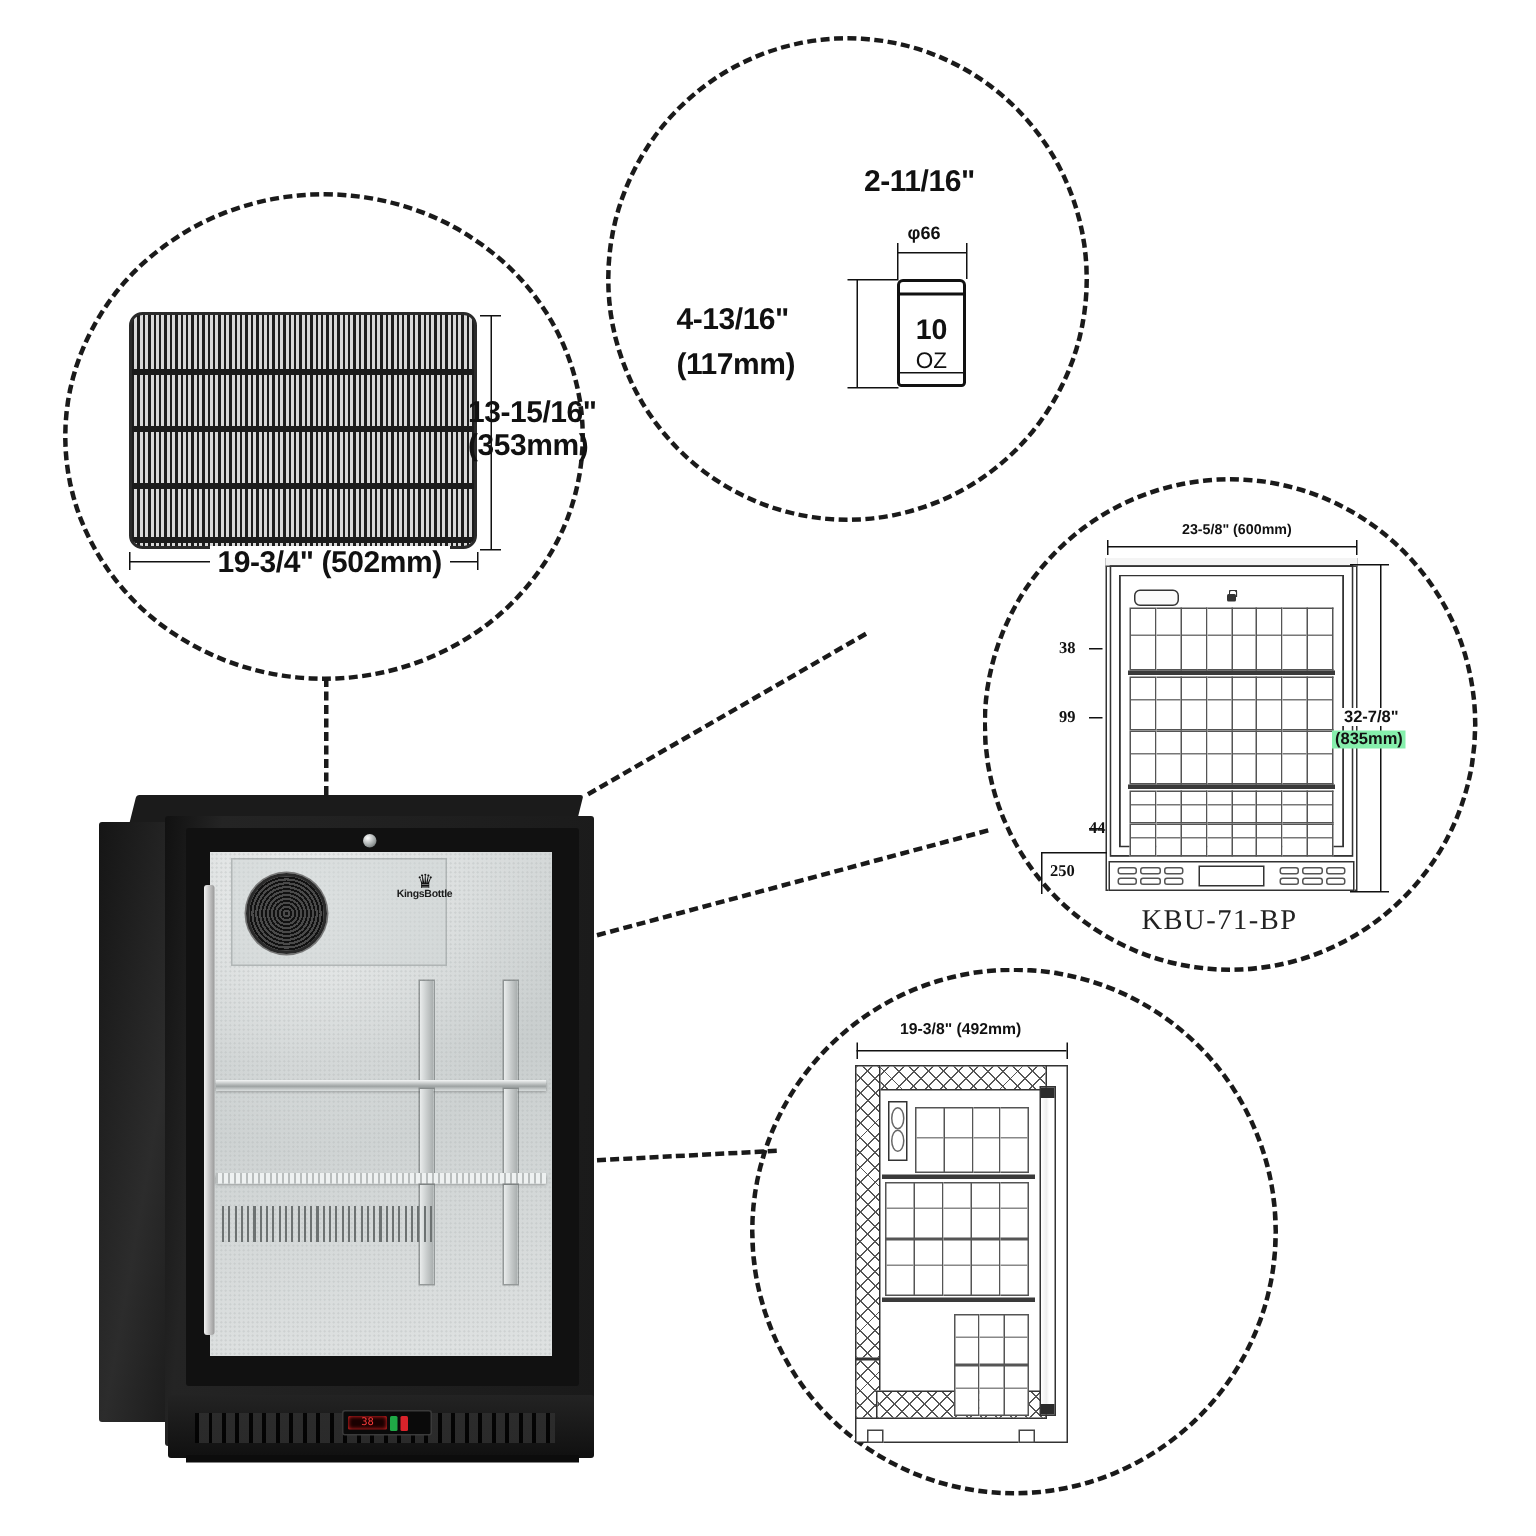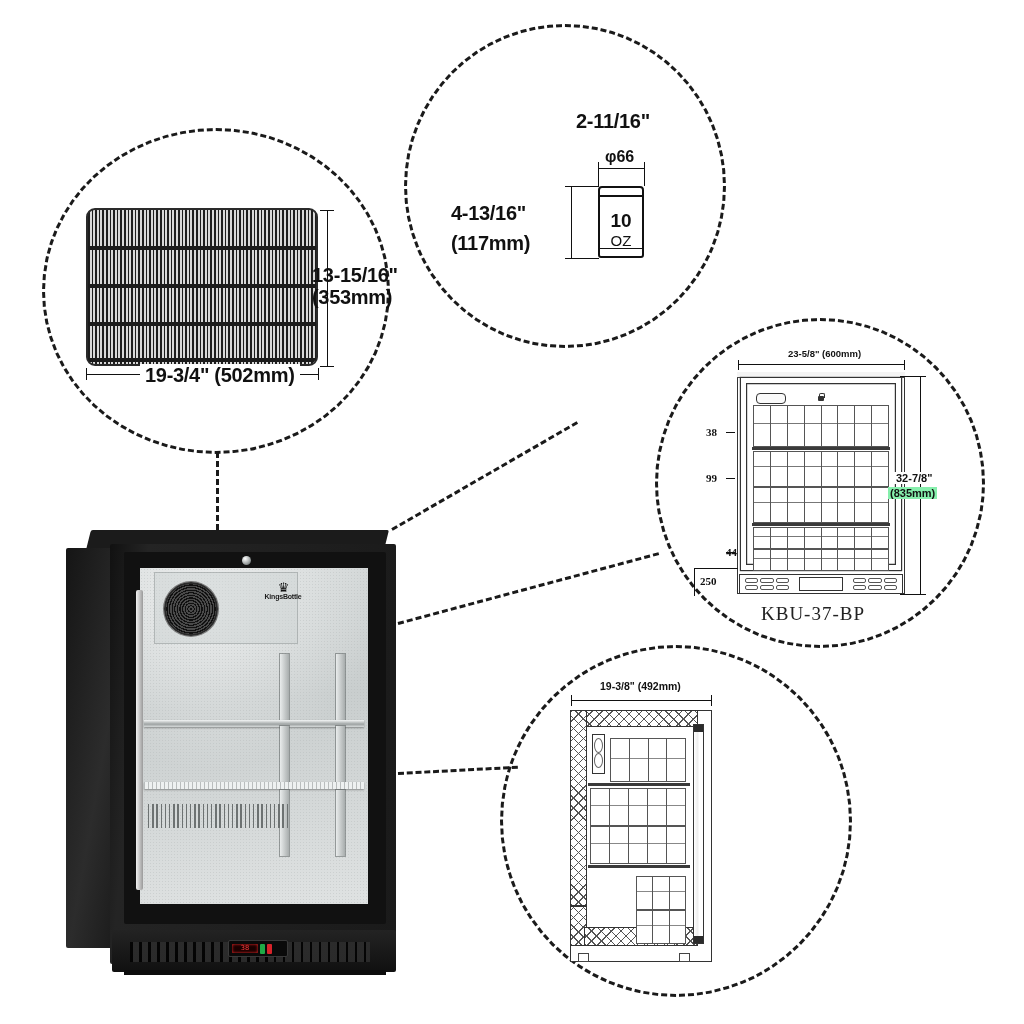--- a/index.html
+++ b/index.html
@@ -181,21 +181,21 @@
   <div id="can-body">
     <div class="can-txt" id="can-12">10</div>
     <div class="can-txt" id="can-oz">OZ</div>
   </div>
 
   <div class="dimtext dim-lg" style="left:576px;top:110px;">2-11/16"</div>
 
   <div class="ln lnh" style="left:598px;top:168px;width:46px;"></div>
   <div class="ln lnv" style="left:598px;top:162px;height:24px;"></div>
   <div class="ln lnv" style="left:644px;top:162px;height:24px;"></div>
-  <div class="dimtext dim-md" style="left:603px;top:148px;font-size:16px;background:#fff;padding:0 2px;">φ66</div>
+  <div class="dimtext dim-md" style="left:603px;top:148px;font-size:12px;background:#fff;padding:0 2px;">φ66</div>
 
   <div class="ln lnv" style="left:571px;top:186px;height:72px;"></div>
   <div class="ln lnh" style="left:565px;top:186px;width:34px;"></div>
   <div class="ln lnh" style="left:565px;top:258px;width:34px;"></div>
   <div class="dimtext dim-lg" style="left:451px;top:202px;">4-13/16"</div>
   <div class="dimtext dim-lg" style="left:451px;top:232px;">(117mm)</div>
 
   <div class="callout-circle" style="left:655px;top:318px;width:330px;height:330px;"></div>
 
   <div class="dimtext dim-sm" style="left:785px;top:348px;background:#fff;padding:0 3px;">23-5/8" (600mm)</div>
@@ -300,21 +300,21 @@
   <div class="ln lnh" style="left:694px;top:568px;width:44px;"></div>
   <div class="ln lnv" style="left:694px;top:568px;height:28px;"></div>
   <div class="dimtext tick-lbl" style="left:700px;top:575px;">250</div>
 
   <div class="ln lnv" style="left:920px;top:376px;height:218px;"></div>
   <div class="ln lnh" style="left:900px;top:376px;width:26px;"></div>
   <div class="ln lnh" style="left:900px;top:594px;width:26px;"></div>
   <div class="dimtext dim-md" style="left:894px;top:472px;background:#fff;padding:0 2px;">32-7/8"</div>
   <div class="dimtext dim-md" style="left:888px;top:487px;background:#86efac;padding:0 2px;">(835mm)</div>
 
-  <div class="dimtext" style="left:761px;top:603px;font-size:19px;font-family:'Liberation Serif',serif;letter-spacing:1px;color:#222;">KBU-37-BP</div>
+  <div class="dimtext" style="left:761px;top:603px;font-size:19px;font-family:'Liberation Serif',serif;letter-spacing:1px;color:#222;">KBU-71-BP</div>
 
   <div class="callout-circle" style="left:500px;top:645px;width:352px;height:352px;"></div>
 
   <div class="dimtext dim-sm" style="left:597px;top:680px;background:#fff;padding:0 3px;font-size:10.5px;">19-3/8" (492mm)</div>
   <div class="ln lnh" style="left:571px;top:700px;width:140px;"></div>
   <div class="ln lnv" style="left:571px;top:695px;height:11px;"></div>
   <div class="ln lnv" style="left:711px;top:695px;height:11px;"></div>
 
   <div id="sect-view">
     <div class="sv-outer"></div>

